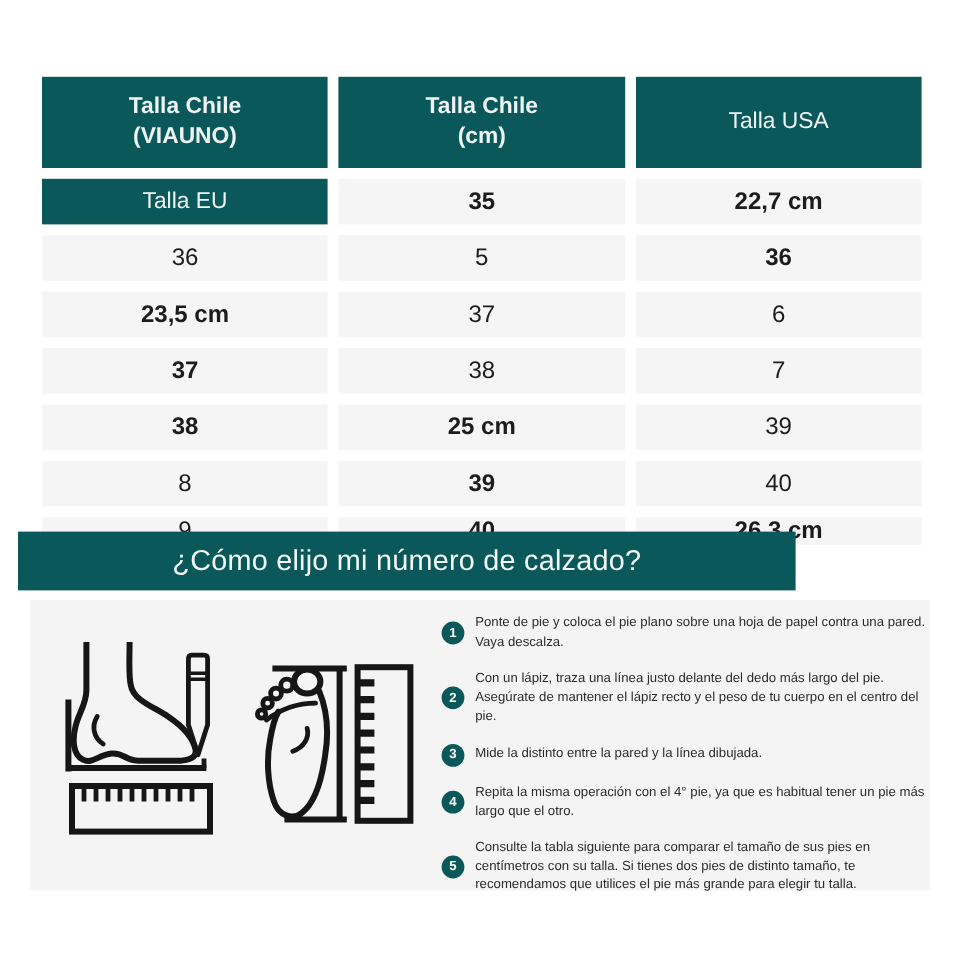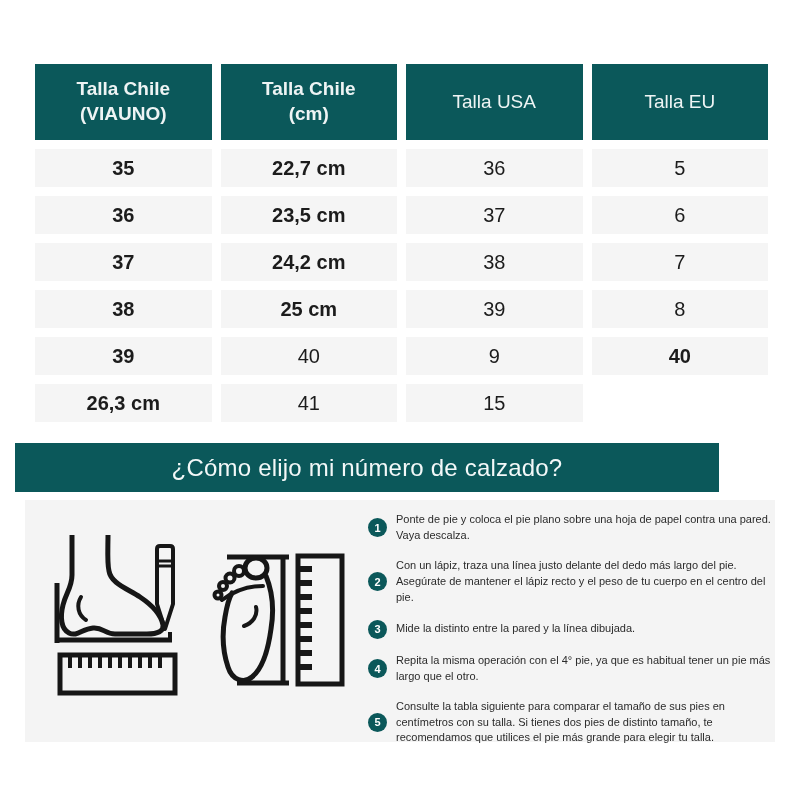--- a/index.html
+++ b/index.html
@@ -11,38 +11,38 @@
     --line:#161616;
   }
   html,body{margin:0;padding:0;background:#ffffff;}
   .page{
     position:relative;width:800px;height:800px;background:#ffffff;
     font-family:"Liberation Sans", sans-serif;overflow:hidden;
   }
   
   .size-table{
     position:absolute;left:35px;top:64px;width:733px;
-    display:grid;grid-template-columns:repeat(4,1fr);
+    display:grid;grid-template-columns:repeat(3,1fr);
     grid-template-rows:76px repeat(6,38px);gap:9px;
   }
   .th{
     background:var(--teal);color:#eef4f4;
     display:flex;flex-direction:column;align-items:center;justify-content:center;
     font-size:19px;line-height:1.3;text-align:center;
   }
   .th.bold{font-weight:bold;}
   .td{
     background:var(--row-bg);color:var(--ink);
     display:flex;align-items:center;justify-content:center;
     font-size:20px;
   }
   .td.bold{font-weight:bold;}
   
   .banner{
-    position:absolute;left:15px;top:443px;width:704px;height:49px;
+    position:absolute;left:15px;top:443px;width:648px;height:49px;
     background:var(--teal);color:#f3f8f8;
     display:flex;align-items:center;justify-content:center;
     font-size:24px;letter-spacing:0.2px;
   }
   
   .instructions{
     position:absolute;left:25px;top:500px;width:750px;height:242px;
     background:var(--section-bg);
   }
   .illu{position:absolute;}
@@ -89,21 +89,20 @@
     <div class="td bold">22,7 cm</div>
     <div class="td">36</div>
     <div class="td">5</div>
 
     <div class="td bold">36</div>
     <div class="td bold">23,5 cm</div>
     <div class="td">37</div>
     <div class="td">6</div>
 
     <div class="td bold">37</div>
-    <div class="td bold">24,2 cm</div>
     <div class="td">38</div>
     <div class="td">7</div>
 
     <div class="td bold">38</div>
     <div class="td bold">25 cm</div>
     <div class="td">39</div>
     <div class="td">8</div>
 
     <div class="td bold">39</div>
     <div class="td">40</div>

